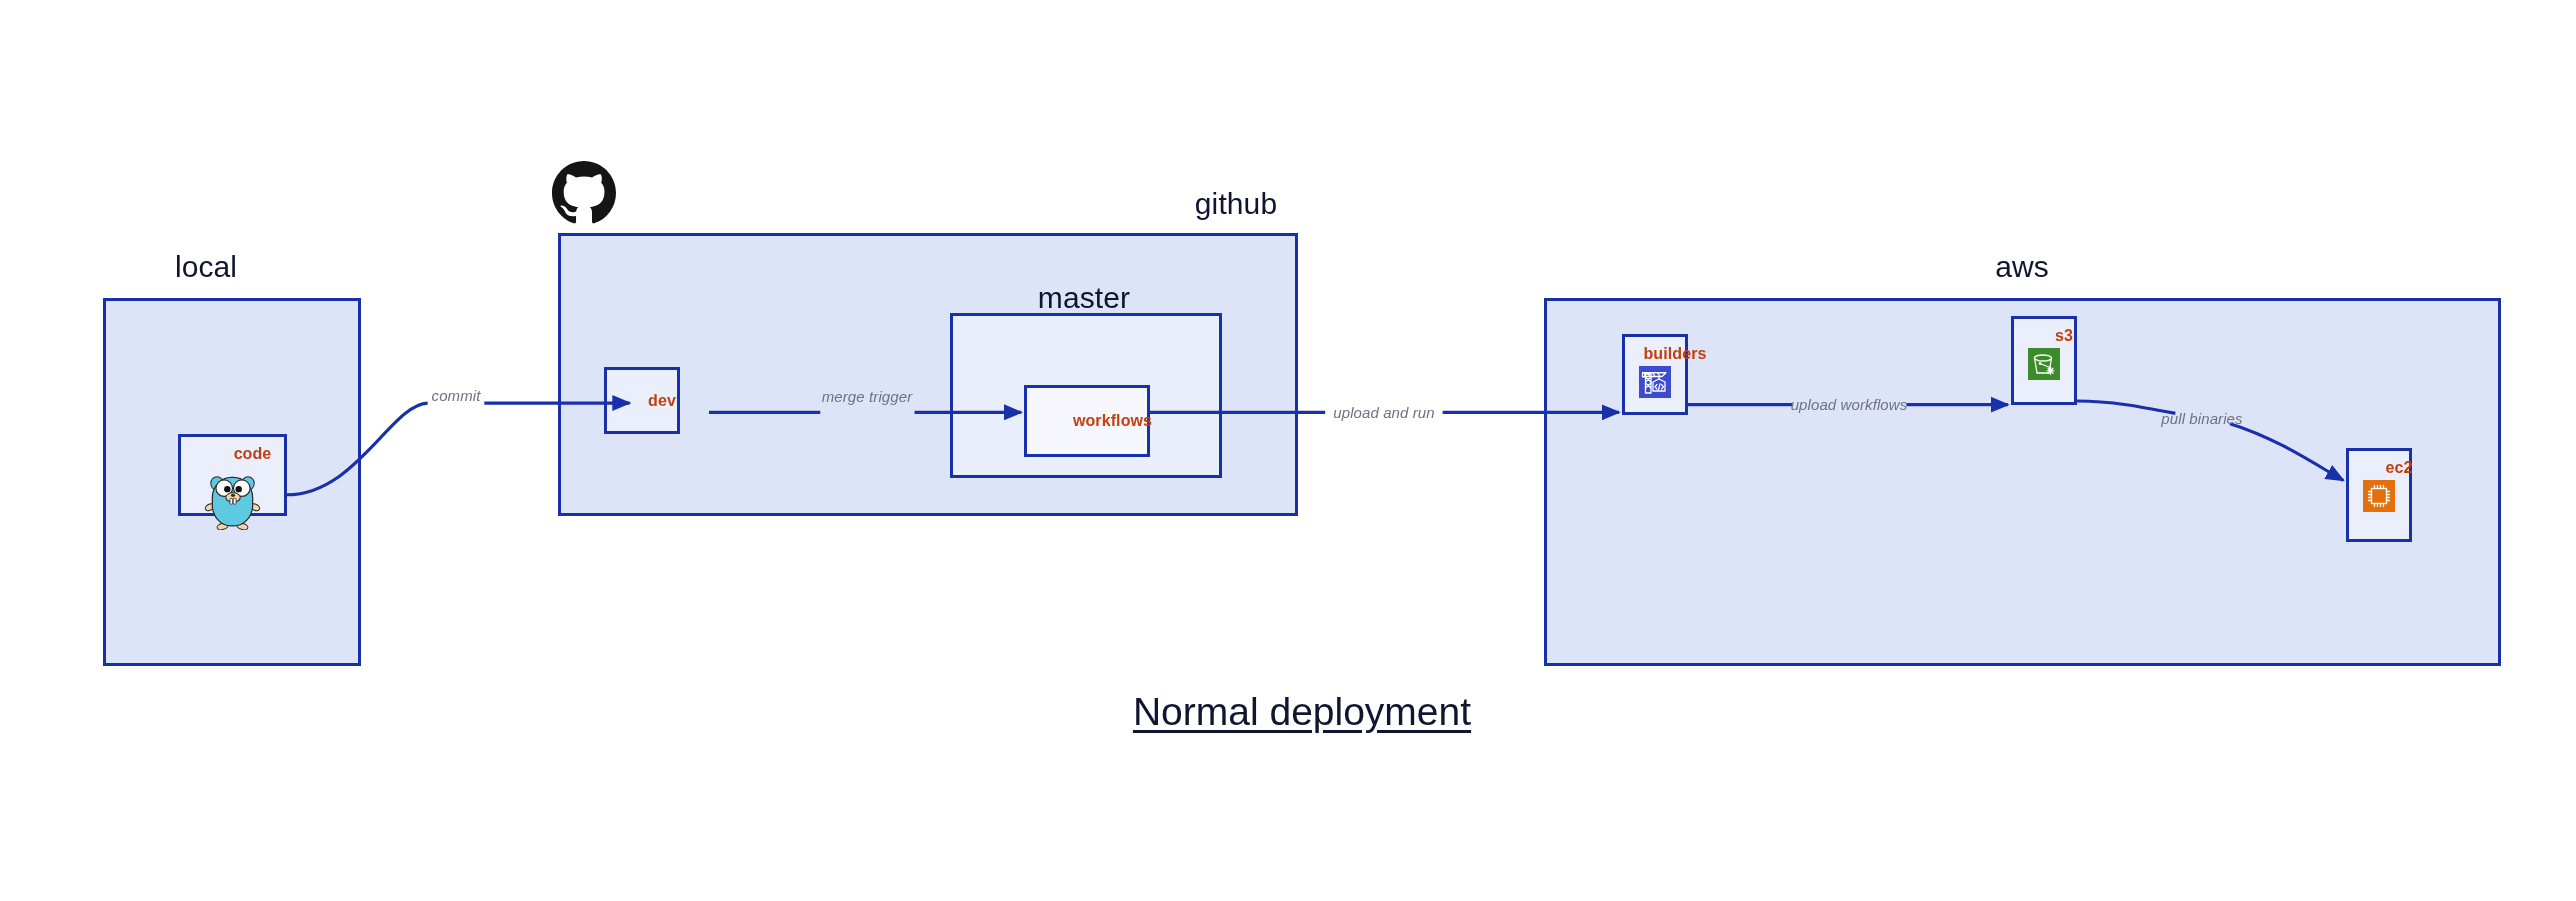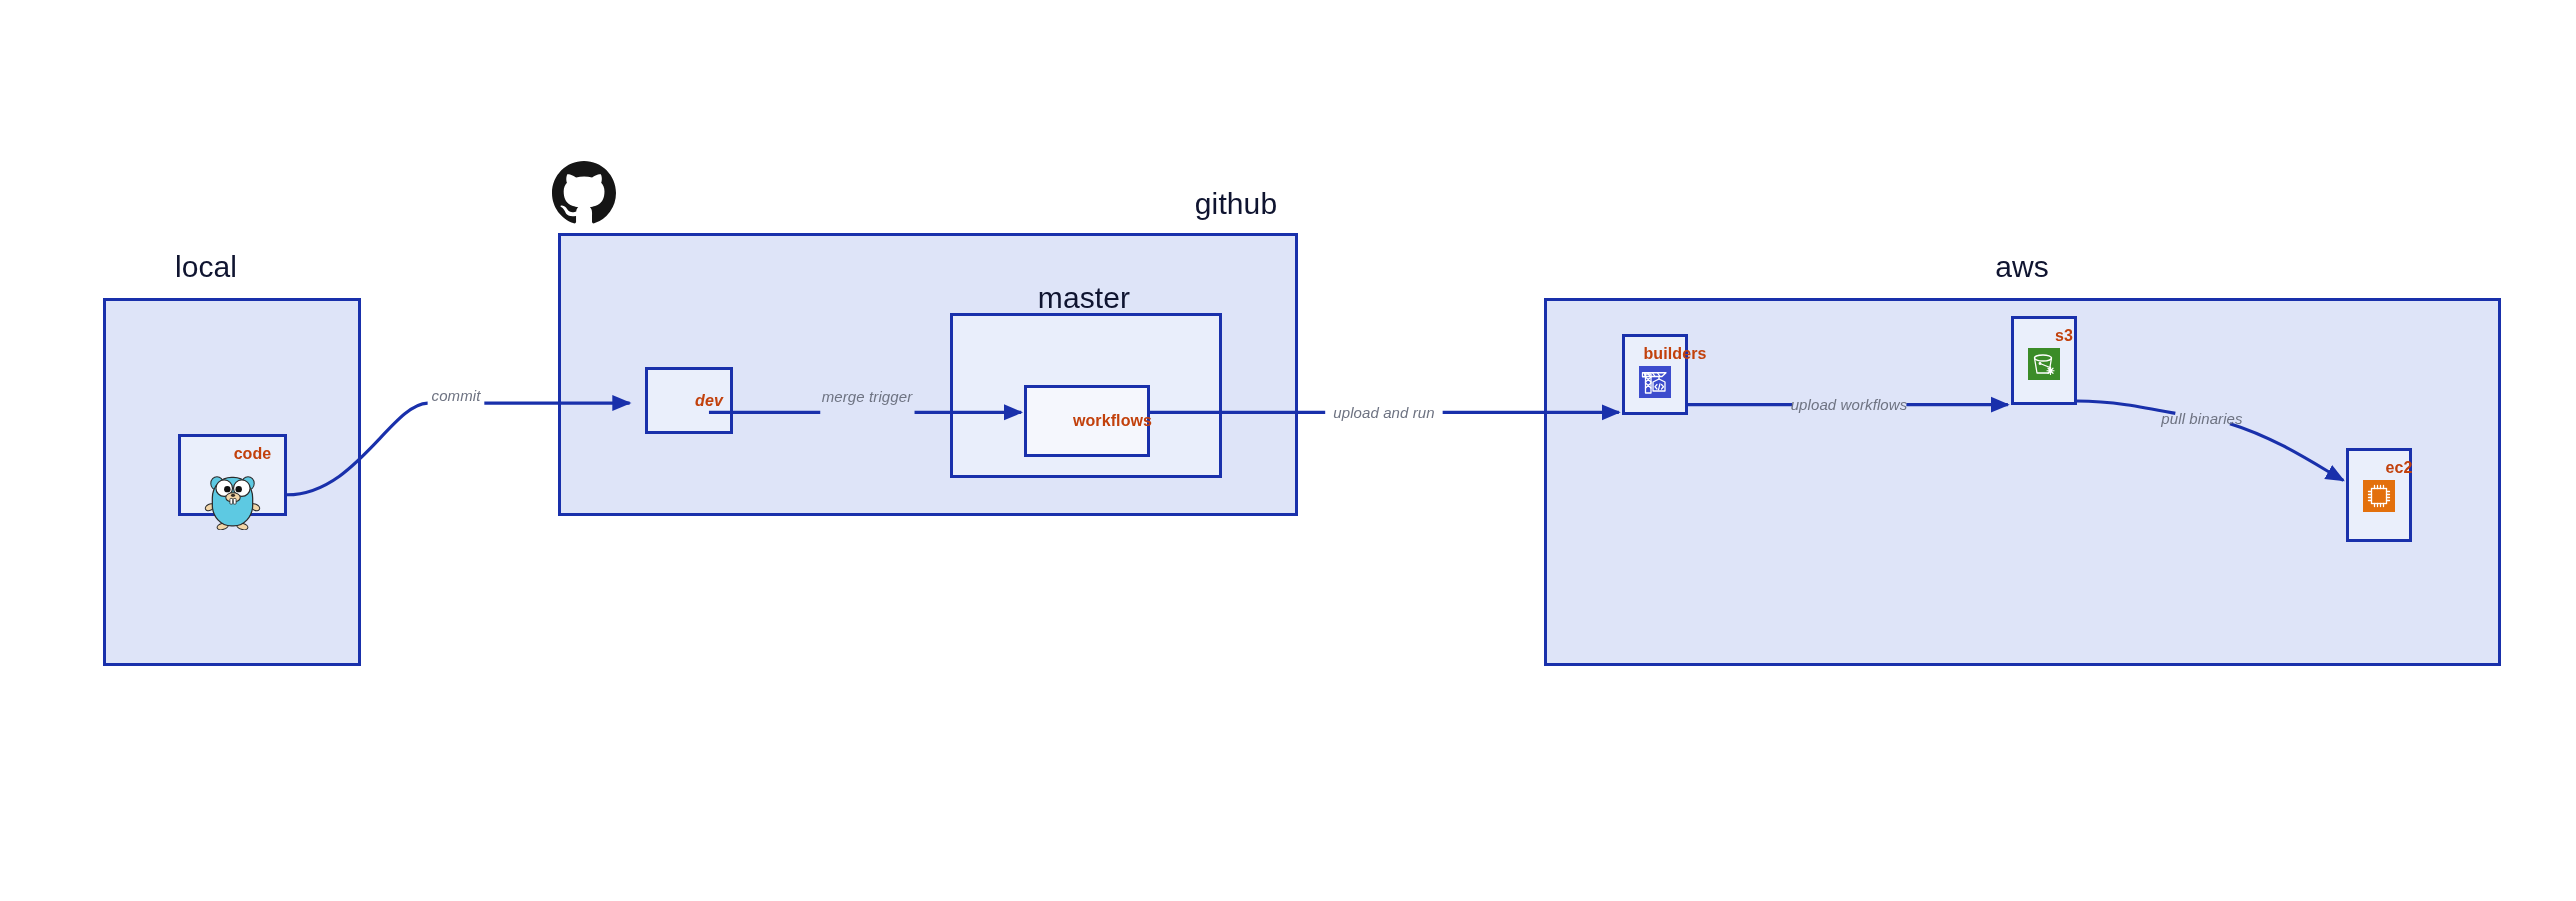--- a/index.html
+++ b/index.html
@@ -157,21 +157,21 @@
       <path fill="#151515" d="M8 0C3.58 0 0 3.58 0 8c0 3.54 2.29 6.53 5.47 7.59.4.07.55-.17.55-.38 0-.19-.01-.82-.01-1.49-2.01.37-2.53-.49-2.69-.94-.09-.23-.48-.94-.82-1.13-.28-.15-.68-.52-.01-.53.63-.01 1.08.58 1.23.82.72 1.21 1.87.87 2.33.66.07-.52.28-.87.51-1.07-1.78-.2-3.64-.89-3.64-3.95 0-.87.31-1.59.82-2.15-.08-.2-.36-1.02.08-2.12 0 0 .67-.21 2.2.82a7.42 7.42 0 0 1 2-.27c.68 0 1.36.09 2 .27 1.53-1.04 2.2-.82 2.2-.82.44 1.1.16 1.92.08 2.12.51.56.82 1.27.82 2.15 0 3.07-1.87 3.75-3.65 3.95.29.25.54.73.54 1.48 0 1.07-.01 1.93-.01 2.2 0 .21.15.46.55.38A8.01 8.01 0 0 0 16 8c0-4.42-3.58-8-8-8z"></path>
     </svg>
   </div>
 
   <div class="group-label" style="left:1236px; top:187px; transform:translateX(-50%);">github</div>
   <div class="group" id="group-github" style="left:558px; top:233px; width:740px; height:283px;"></div>
 
   <div class="group-label" style="left:1084px; top:281px; transform:translateX(-50%);">master</div>
   <div class="group subtle" id="group-master" style="left:950px; top:313px; width:272px; height:165px;"></div>
 
-  <div class="node plain" id="node-dev" style="left:645px; top:367px; width:88px; height:67px;font-style:italic;">
+  <div class="node plain" id="node-dev" style="left:604px; top:367px; width:76px; height:67px;">
     <div class="node-label">dev</div>
   </div>
 
   <div class="node plain white" id="node-workflows" style="left:1024px; top:385px; width:126px; height:72px;padding-left:11px;">
     <div class="node-label">workflows</div>
   </div>
 
   <div class="group-label" style="left:2022px; top:250px; transform:translateX(-50%);">aws</div>
   <div class="group" id="group-aws" style="left:1544px; top:298px; width:957px; height:368px;"></div>
 
@@ -265,15 +265,16 @@
       <path d="M4328 822 C4420 850 4500 905 4548 932" marker-end="url(#arrow)"></path>
     </g>
   </svg>
 
   <div class="edge-label" style="left:456px; top:395px; transform:translate(-50%,-50%);">commit</div>
   <div class="edge-label" style="left:867px; top:396px; transform:translate(-50%,-50%);">merge trigger</div>
   <div class="edge-label" style="left:1384px; top:412px; transform:translate(-50%,-50%);">upload and run</div>
   <div class="edge-label" style="left:1849px; top:404px; transform:translate(-50%,-50%);">upload workflows</div>
   <div class="edge-label" style="left:2202px; top:418px; transform:translate(-50%,-50%);">pull binaries</div>
 
+  <div id="diagram-title" style="left:1302px; top:690px; transform:translateX(-50%);">Normal deployment</div>
 
 </div>
 
 
 </body></html>

